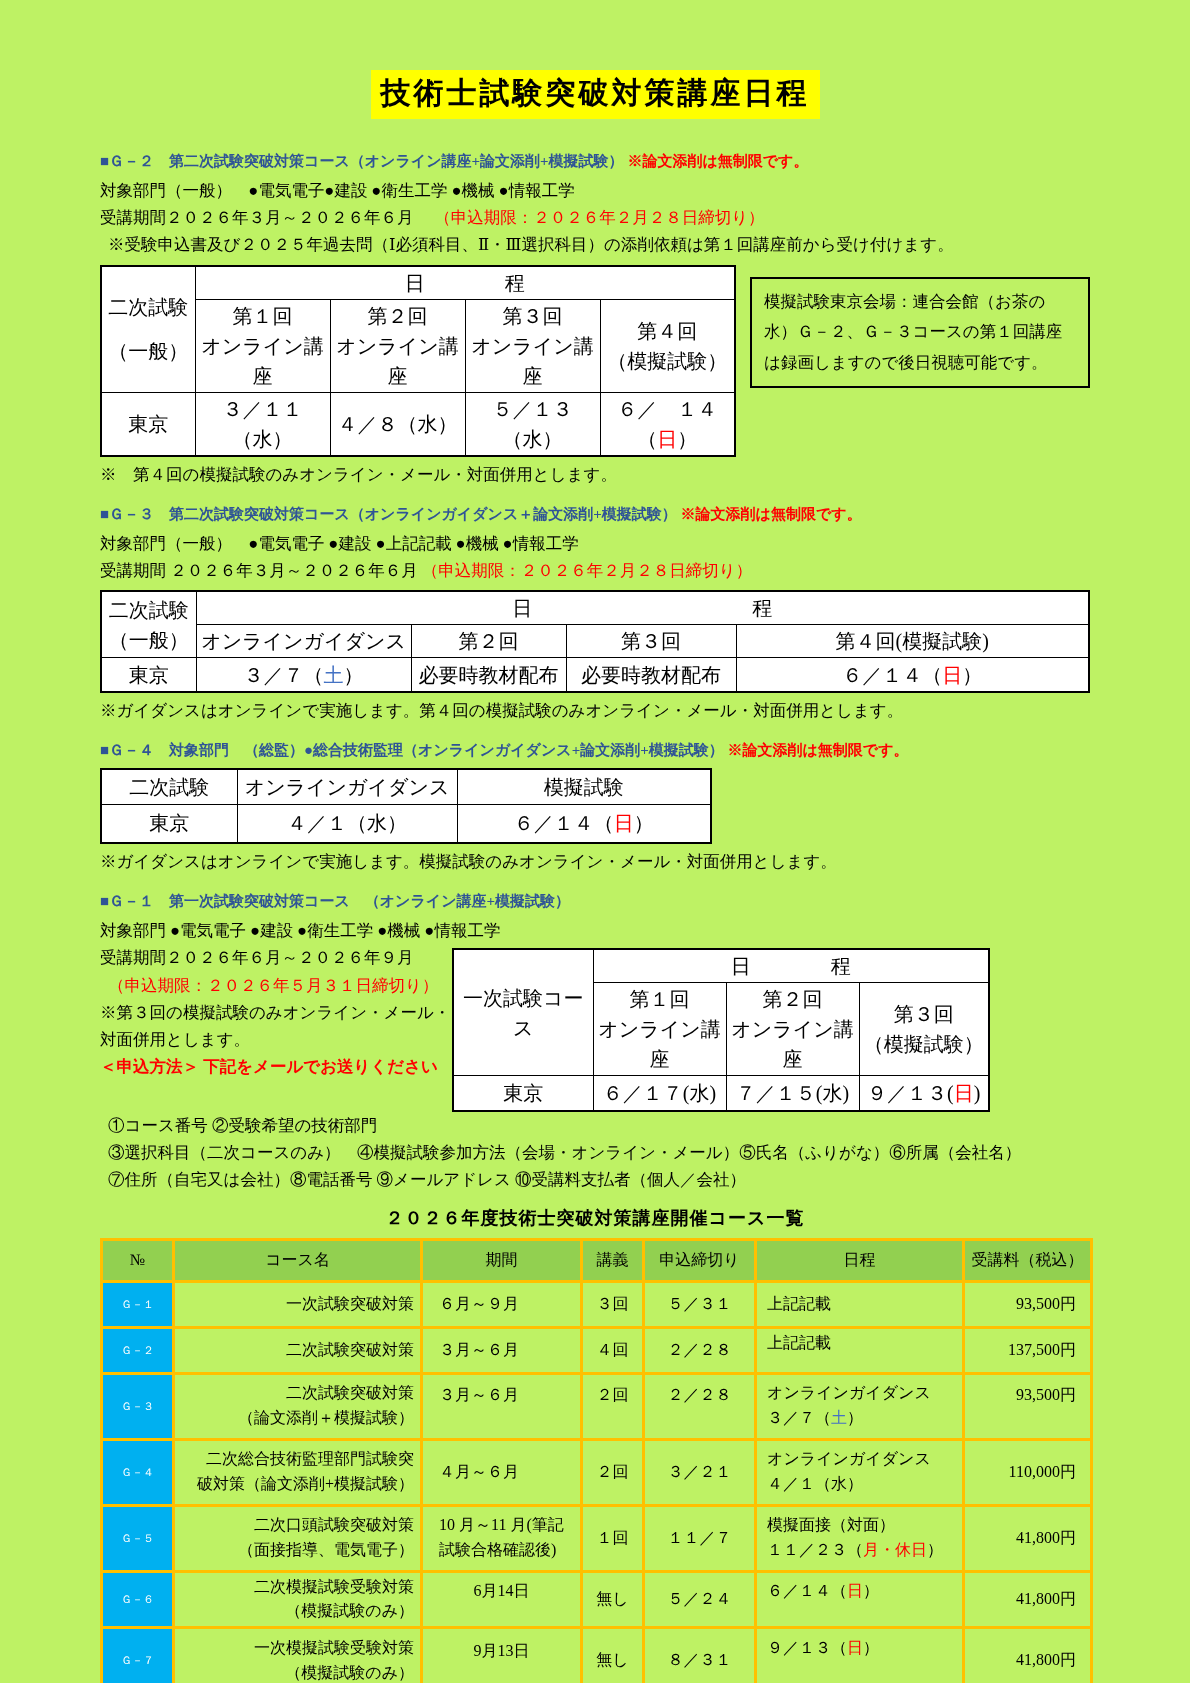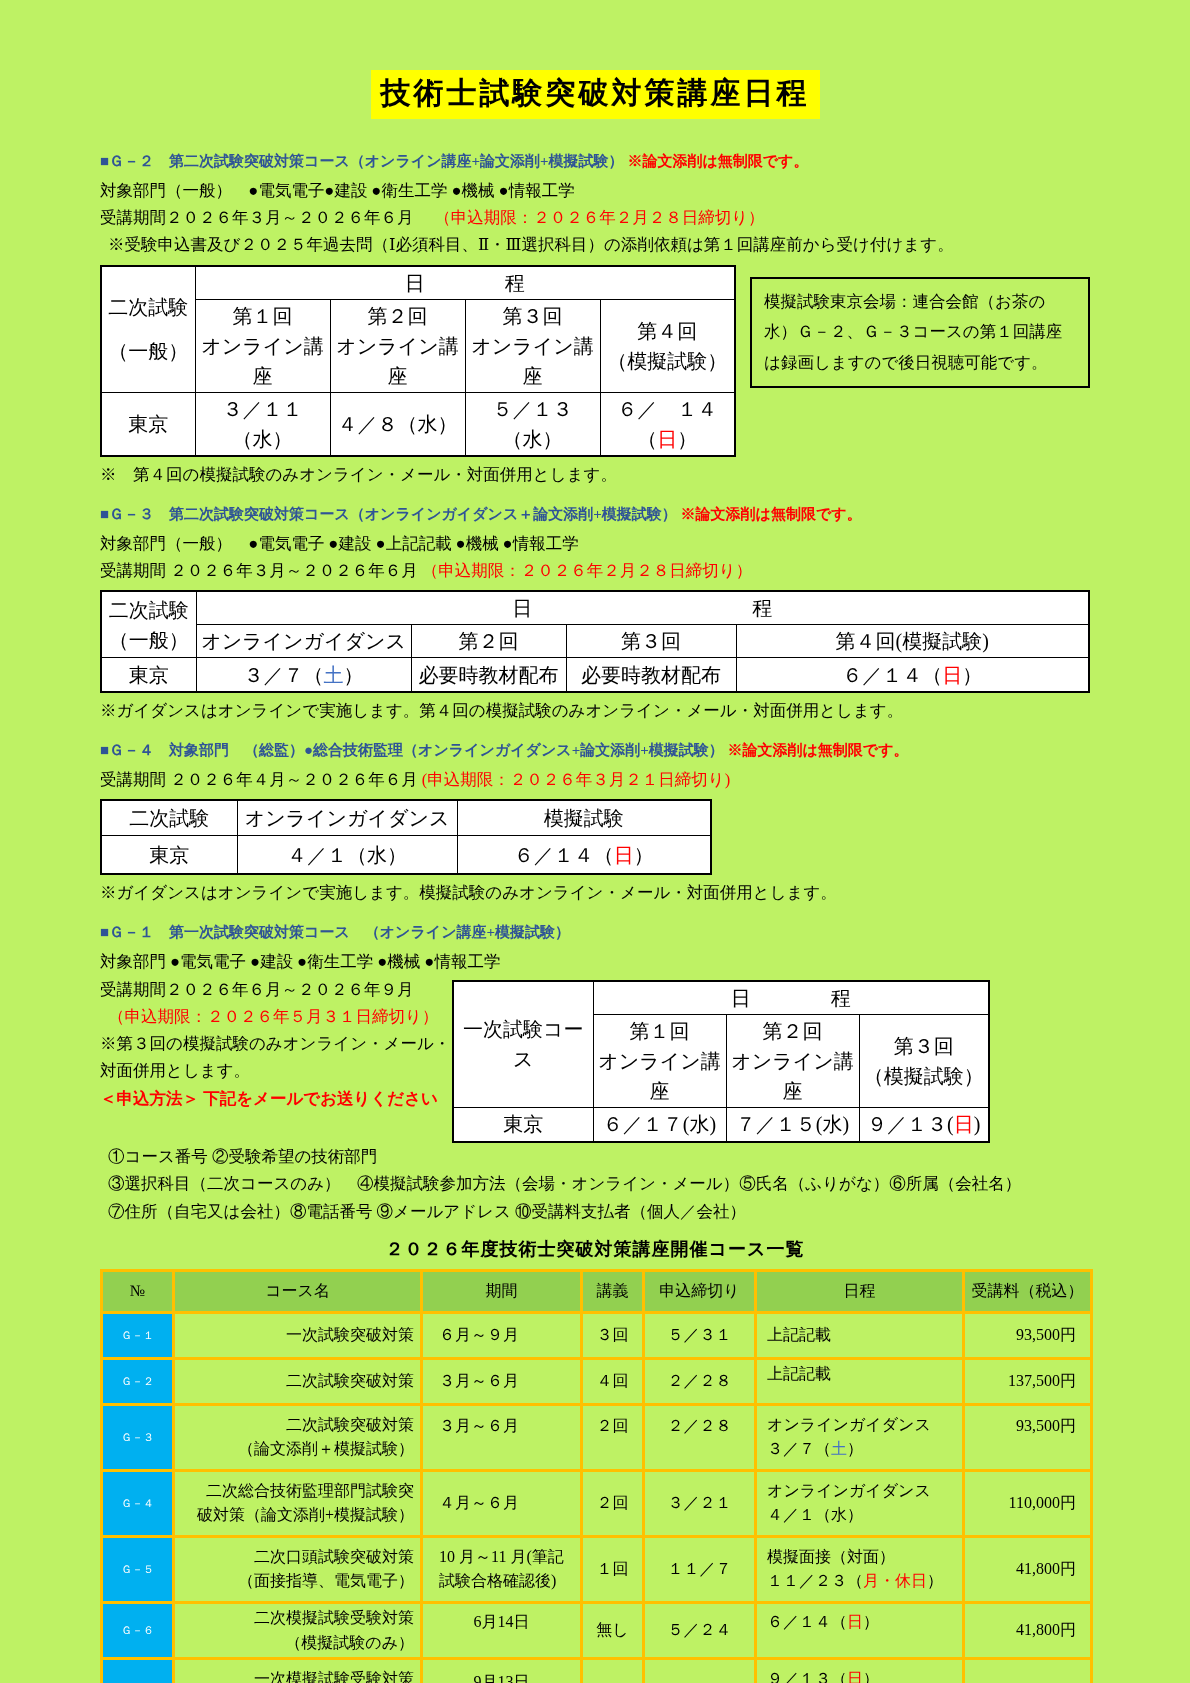--- a/index.html
+++ b/index.html
@@ -192,24 +192,20 @@
         <td><span>６／１４（</span><span class="red">日</span><span>）</span></td>
       </tr>
     </tbody>
       </table>
     <div class="line mt4">※ガイダンスはオンラインで実施します。第４回の模擬試験のみオンライン・メール・対面併用とします。</div>
 
     <div class="sec-heading">
       <span>■Ｇ－４　対象部門　（総監）●総合技術監理（オンラインガイダンス+論文添削+模擬試験）</span>
       <span class="red b">※論文添削は無制限です。</span>
     </div>
-    <div class="line mt4">
-      <span>受講期間 ２０２６年４月～２０２６年６月 </span>
-      <span class="red">(申込期限：２０２６年３月２１日締切り)</span>
-    </div>
     <table class="t g4t">
       <colgroup>
           <col style="width:136px">
           <col style="width:220px">
           <col>
         </colgroup>
       <tbody>
           <tr class="r1">
         <td>二次試験</td>
         <td>オンラインガイダンス</td>

